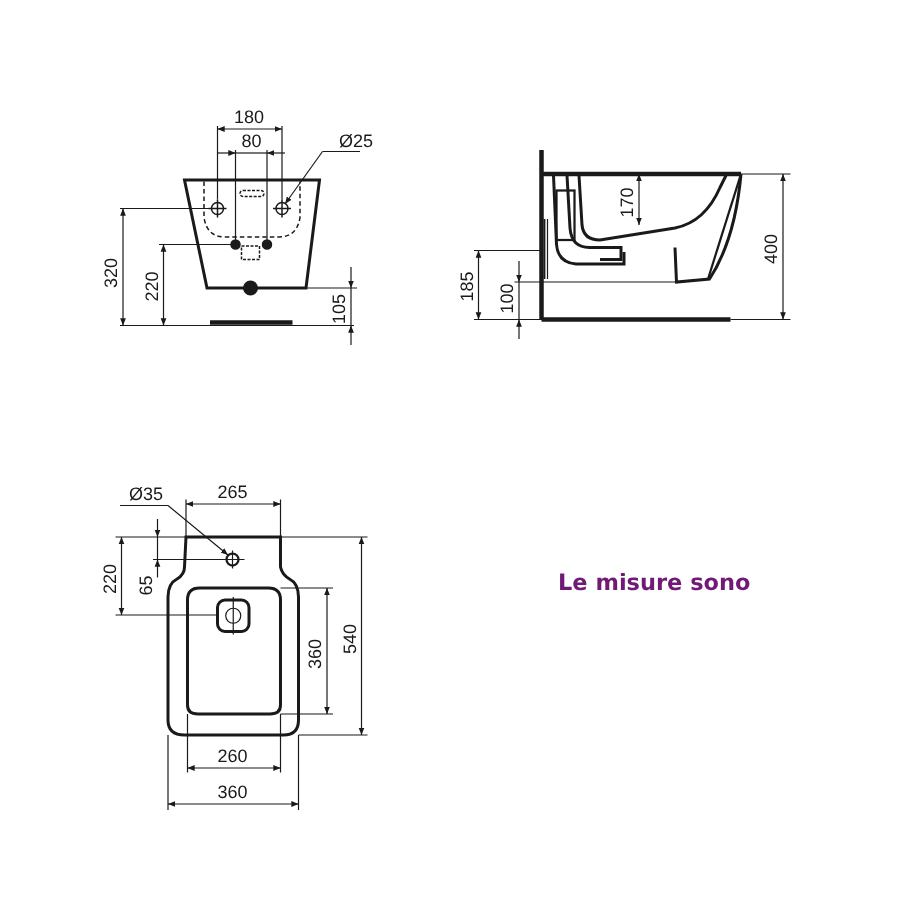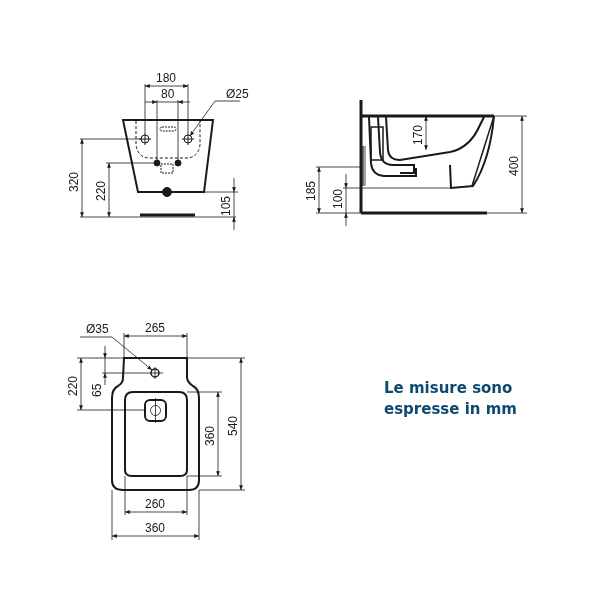--- a/index.html
+++ b/index.html
@@ -1,19 +1,19 @@
 <!DOCTYPE html>
 <html><head>
 <meta charset="utf-8">
 <style>
   html, body { margin: 0; padding: 0; background: #ffffff; }
   body { width: 600px; height: 600px; position: relative; overflow: hidden; font-family: "Liberation Sans", sans-serif; }
   svg { position: absolute; left: 0; top: 0; }
   .dim { font-family: "Liberation Sans", sans-serif; font-size: 12px; fill: #1a1a1a; }
-  .note { position: absolute; left: 372px; top: 378px; font-family: "DejaVu Sans", sans-serif; font-weight: bold; font-size: 15px; color: #0c4a6e; line-height: 21px; margin-left: 12px; }
+  .note { position: absolute; left: 372px; top: 378px; font-family: "DejaVu Sans", sans-serif; font-weight: bold; font-size: 15px; color: #701a75; line-height: 21px; }
 </style>
 </head>
 <body>
 
 <svg width="600" height="600" viewBox="0 0 600 600">
   <defs>
     <marker id="arr" viewBox="0 0 10 10" refX="10" refY="5" markerWidth="6" markerHeight="6" orient="auto-start-reverse">
       <path d="M0,1 L10,5 L0,9 z" fill="#1a1a1a"></path>
     </marker>
   </defs>
@@ -163,14 +163,13 @@
   <text class="dim" transform="translate(77,396) rotate(-90)">220</text>
   <text class="dim" transform="translate(101,397) rotate(-90)">65</text>
   <text class="dim" transform="translate(214,446) rotate(-90)">360</text>
   <text class="dim" transform="translate(237,436) rotate(-90)">540</text>
   <text class="dim" x="145" y="508">260</text>
   <text class="dim" x="145" y="532">360</text>
 </svg>
 
 <div class="note">
   <div>Le misure sono</div>
-  <div>espresse in mm</div>
 </div>
 
 </body></html>

